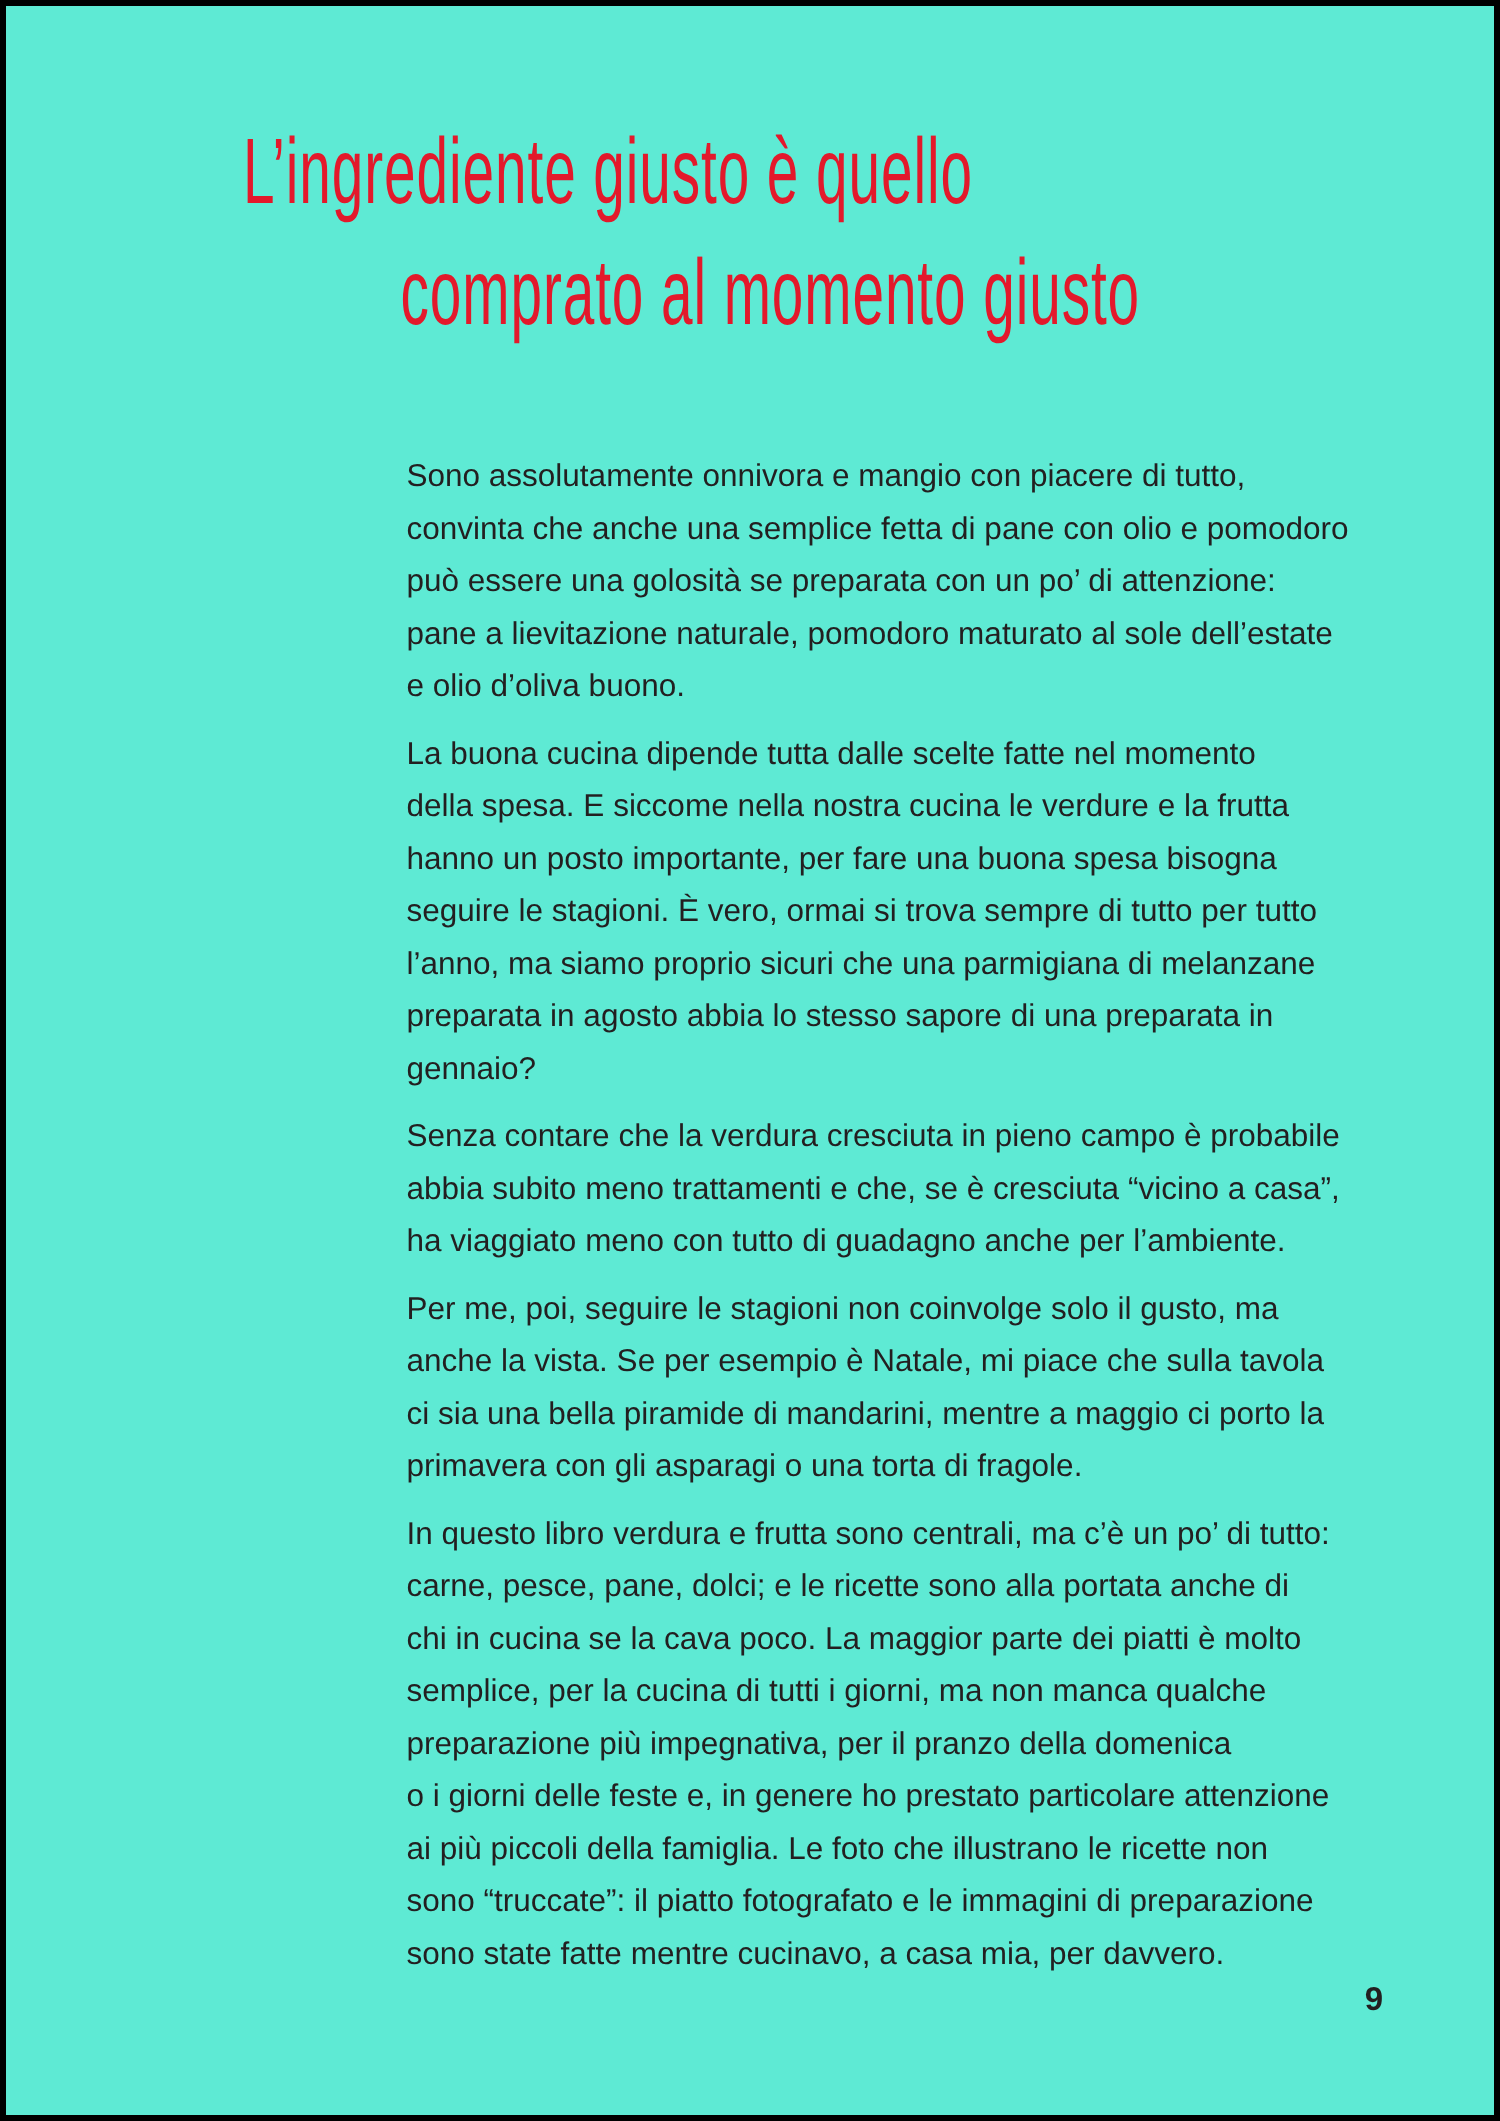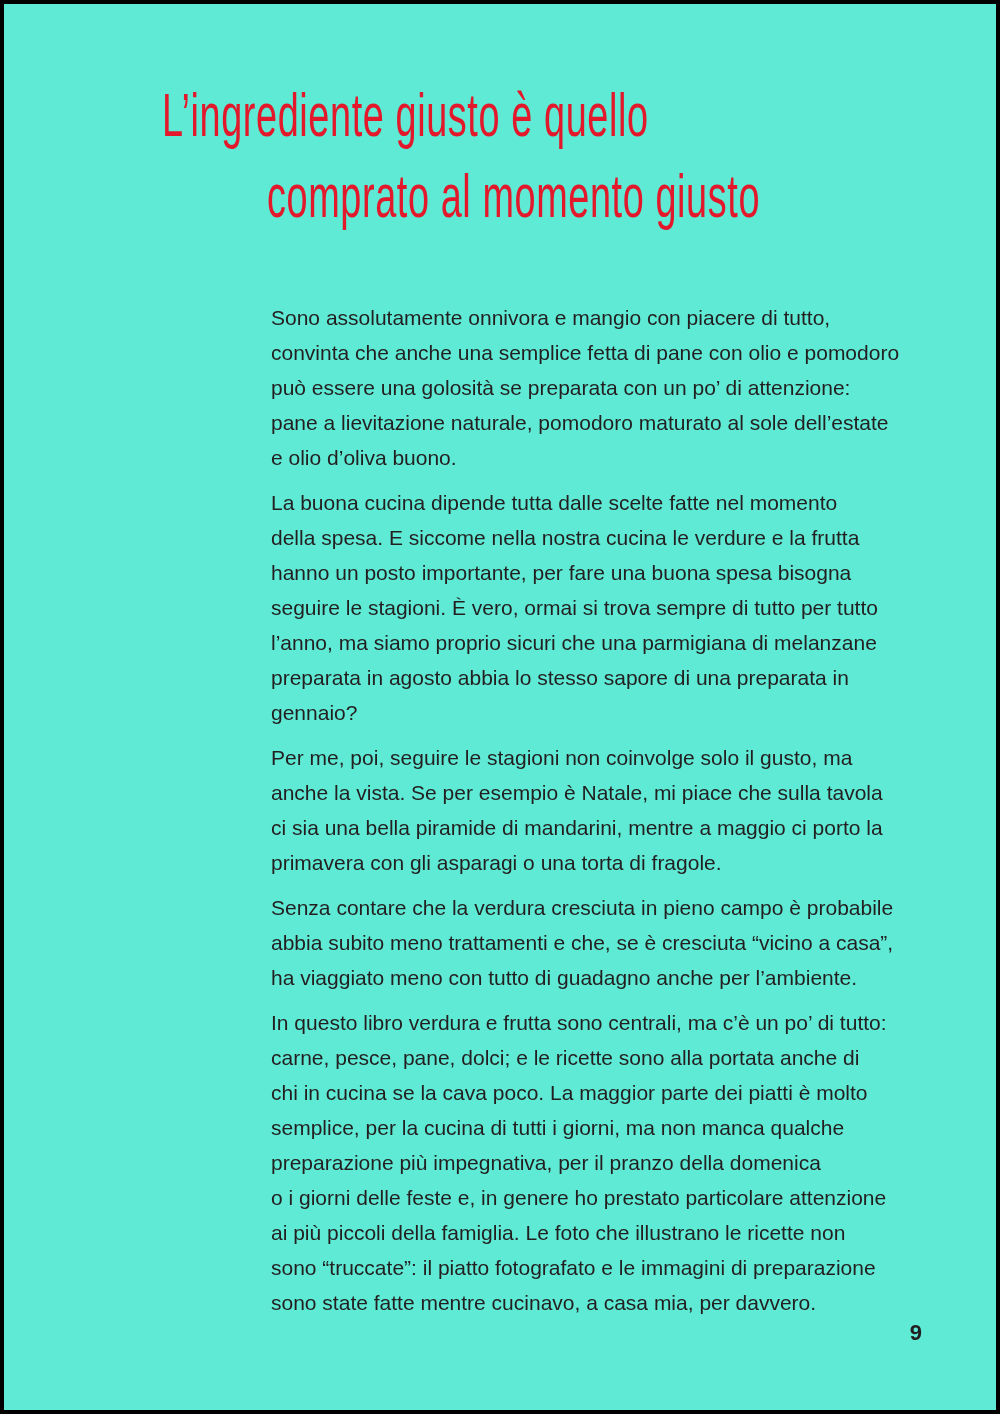--- a/index.html
+++ b/index.html
@@ -72,20 +72,20 @@
 <div class="page">
 
   <h1 class="title">
     <span class="title-line l1">L’ingrediente giusto è quello</span>
     <span class="title-line l2">comprato al momento giusto</span>
   </h1>
 
   <div class="body-text">
     <p>Sono assolutamente onnivora e mangio con piacere di tutto,<br>convinta che anche una semplice fetta di pane con olio e pomodoro<br>può essere una golosità se preparata con un po’ di attenzione:<br>pane a lievitazione naturale, pomodoro maturato al sole dell’estate<br>e olio d’oliva buono.</p>
     <p>La buona cucina dipende tutta dalle scelte fatte nel momento<br>della spesa. E siccome nella nostra cucina le verdure e la frutta<br>hanno un posto importante, per fare una buona spesa bisogna<br>seguire le stagioni. È vero, ormai si trova sempre di tutto per tutto<br>l’anno, ma siamo proprio sicuri che una parmigiana di melanzane<br>preparata in agosto abbia lo stesso sapore di una preparata in<br>gennaio?</p>
+    <p>Senza contare che la verdura cresciuta in pieno campo è probabile<br>abbia subito meno trattamenti e che, se è cresciuta “vicino a casa”,<br>ha viaggiato meno con tutto di guadagno anche per l’ambiente.</p>
     <p>Per me, poi, seguire le stagioni non coinvolge solo il gusto, ma<br>anche la vista. Se per esempio è Natale, mi piace che sulla tavola<br>ci sia una bella piramide di mandarini, mentre a maggio ci porto la<br>primavera con gli asparagi o una torta di fragole.</p>
-    <p>Senza contare che la verdura cresciuta in pieno campo è probabile<br>abbia subito meno trattamenti e che, se è cresciuta “vicino a casa”,<br>ha viaggiato meno con tutto di guadagno anche per l’ambiente.</p>
     <p>In questo libro verdura e frutta sono centrali, ma c’è un po’ di tutto:<br>carne, pesce, pane, dolci; e le ricette sono alla portata anche di<br>chi in cucina se la cava poco. La maggior parte dei piatti è molto<br>semplice, per la cucina di tutti i giorni, ma non manca qualche<br>preparazione più impegnativa, per il pranzo della domenica<br>o i giorni delle feste e, in genere ho prestato particolare attenzione<br>ai più piccoli della famiglia. Le foto che illustrano le ricette non<br>sono “truccate”: il piatto fotografato e le immagini di preparazione<br>sono state fatte mentre cucinavo, a casa mia, per davvero.</p>
   </div>
 
   <div class="page-number">9</div>
 
 </div>
 
 </body></html>

